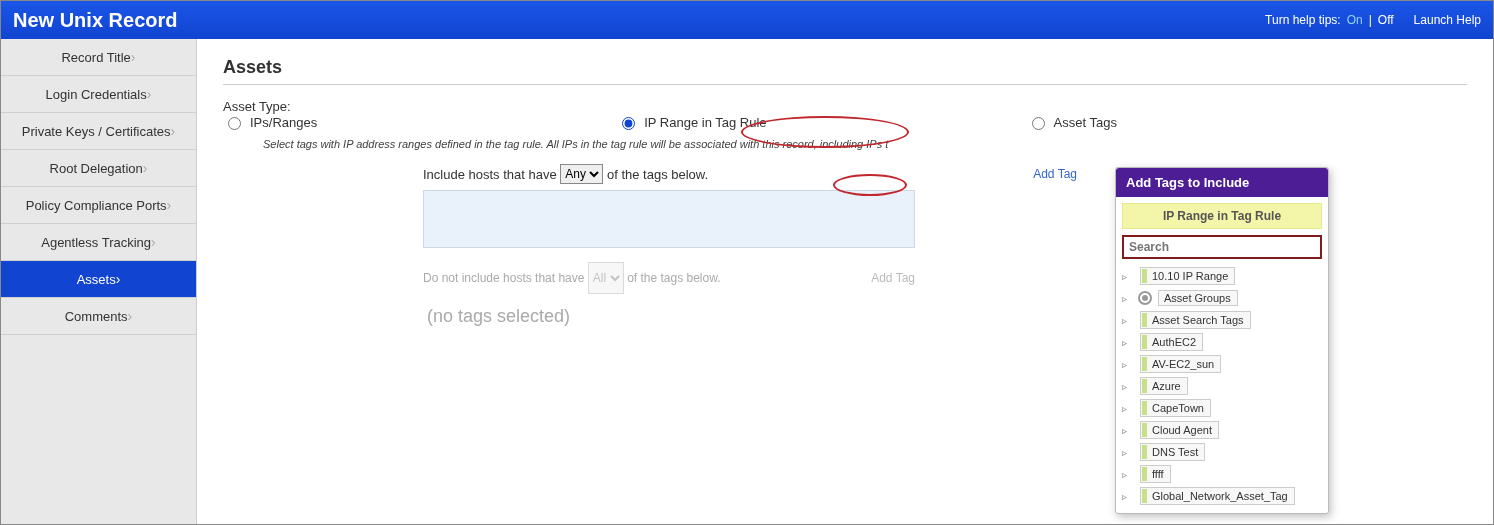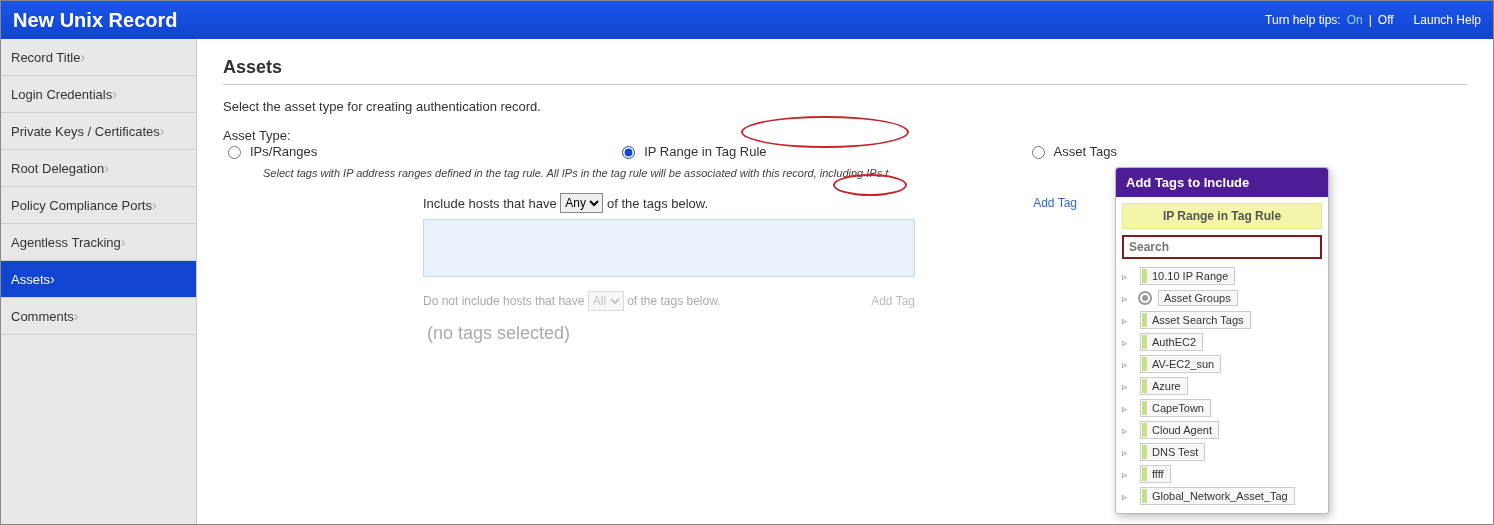--- a/index.html
+++ b/index.html
@@ -9,21 +9,21 @@
   
   .titlebar { background: linear-gradient(#1a56e8,#1144d0); color:#fff; height:38px; display:flex; align-items:center; justify-content:space-between; padding:0 12px; font-size:20px; font-weight:bold; }
   .titlebar .right { font-size:12px; font-weight:normal; display:flex; align-items:center; gap:6px; }
   .titlebar .right a { color:#fff; text-decoration:none; cursor:pointer; }
   .titlebar .right .on { color:#8fd2ff; }
 
   .body { flex:1; display:flex; overflow:hidden; }
 
   
   .sidebar { width:196px; background:#e8e8e8; border-right:1px solid #ccc; display:flex; flex-direction:column; }
-  .side-item { height:37px; display:flex; align-items:center; justify-content:flex-start; padding:0 10px; border-bottom:1px solid #cfcfcf; color:#333; cursor:pointer; font-size:13px; }
+  .side-item { height:37px; display:flex; align-items:center; justify-content:center; padding:0 10px; border-bottom:1px solid #cfcfcf; color:#333; cursor:pointer; font-size:13px; }
   .side-item.active { background:#1144d0; color:#fff; }
   .side-item .chev { color:#aaa; font-size:14px; }
   .side-item.active .chev { color:#fff; }
 
   
   .main { flex:1; padding:18px 26px; position:relative; overflow:hidden; }
   .main h2 { font-size:18px; font-weight:bold; margin:0 0 6px 0; }
   .main hr { border:none; border-top:1px solid #ccc; margin:6px 0 14px 0; }
   .subtitle { font-size:13px; margin-bottom:14px; }
   .asset-row { display:flex; align-items:flex-start;flex-direction:column; }
@@ -32,21 +32,21 @@
   .radio-opt { display:flex; align-items:center; gap:6px; margin-right:40px; font-size:13px; }
   .radio-opt input { accent-color:#1144d0; }
   .hint { font-style:italic; color:#404040; margin:8px 0 14px 40px; font-size:11px; }
 
   .include-row { display:flex; align-items:center; margin-left:200px; margin-bottom:6px; }
   .include-row select { border:1px solid #888; font-size:12px; height:20px; }
   .include-row .addtag { margin-left:auto; color:#3366cc; cursor:pointer; font-size:12px; margin-right:390px; }
 
   .tagbox { margin-left:200px; width:492px; height:58px; background:#e9f2fb; border:1px solid #cdd9e6; }
   .exclude-row { display:flex; align-items:center; margin-left:200px; margin-top:14px; color:#aaa; font-size:12px; width:492px; }
-  .exclude-row select { border:1px solid #ccc; font-size:12px; height:20px; color:#aaa; background:#f4f4f4; }
+  .exclude-row select { border:1px solid #ccc; font-size:12px; height:32px; color:#aaa; background:#f4f4f4; }
   .exclude-row .addtag { margin-left:auto; color:#bbb; cursor:default; }
   .notags { margin-left:200px; width:492px; color:#aaa; font-size:18px; padding:12px 4px; }
 
   
   .oval { position:absolute; border:2px solid #c1272d; border-radius:50%; pointer-events:none; }
 
   
   .popup { position:absolute; left:918px; top:128px; width:214px; background:#fff; border:1px solid #bbb; border-radius:3px; box-shadow:2px 3px 8px rgba(0,0,0,.25); }
   .popup-header { background:#4c1d95; color:#fff; font-weight:bold; font-size:13px; padding:7px 10px; border-radius:3px 3px 0 0; }
   .popup-sub { background:#f3f6a8; color:#555; text-align:center; font-size:12px; font-weight:bold; padding:5px 0; margin:6px; border:1px solid #e6e98f; }
@@ -110,21 +110,20 @@
         </div>
       <div class="side-item">
           <span>Comments</span>
           <span class="chev chevright"></span>
         </div>
     </div>
 
     <div class="main">
       <h2>Assets</h2>
       <hr>
-      <div class="subtitle">Select the asset type for creating authentication record.</div>
 
       <div class="asset-row">
         <div class="asset-label">Asset Type:</div>
         <div class="radio-group">
           <label class="radio-opt">
             <input type="radio" name="at" style="">
             <span>IPs/Ranges</span>
           </label>
           <div style="width:260px;"></div>
           <label class="radio-opt">

